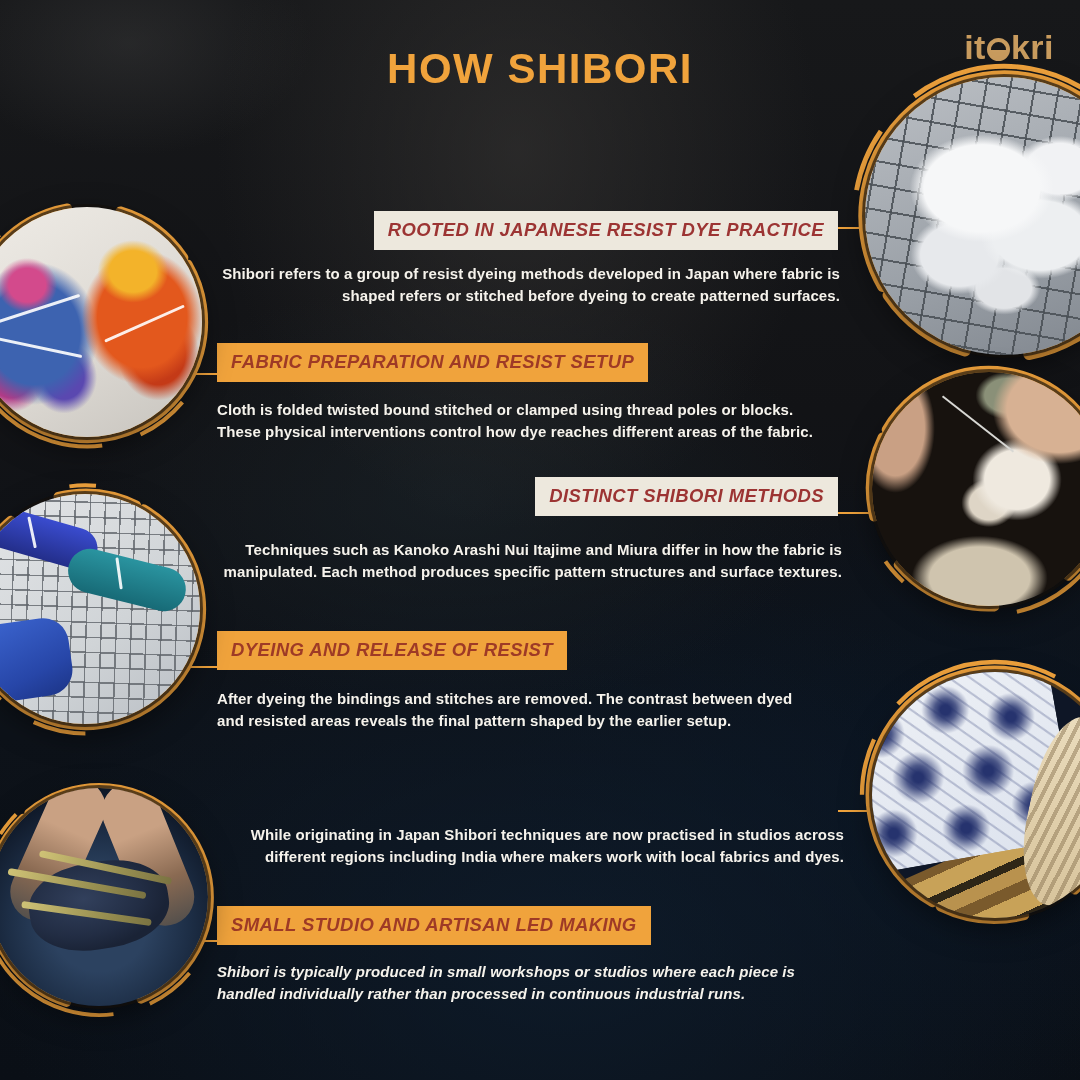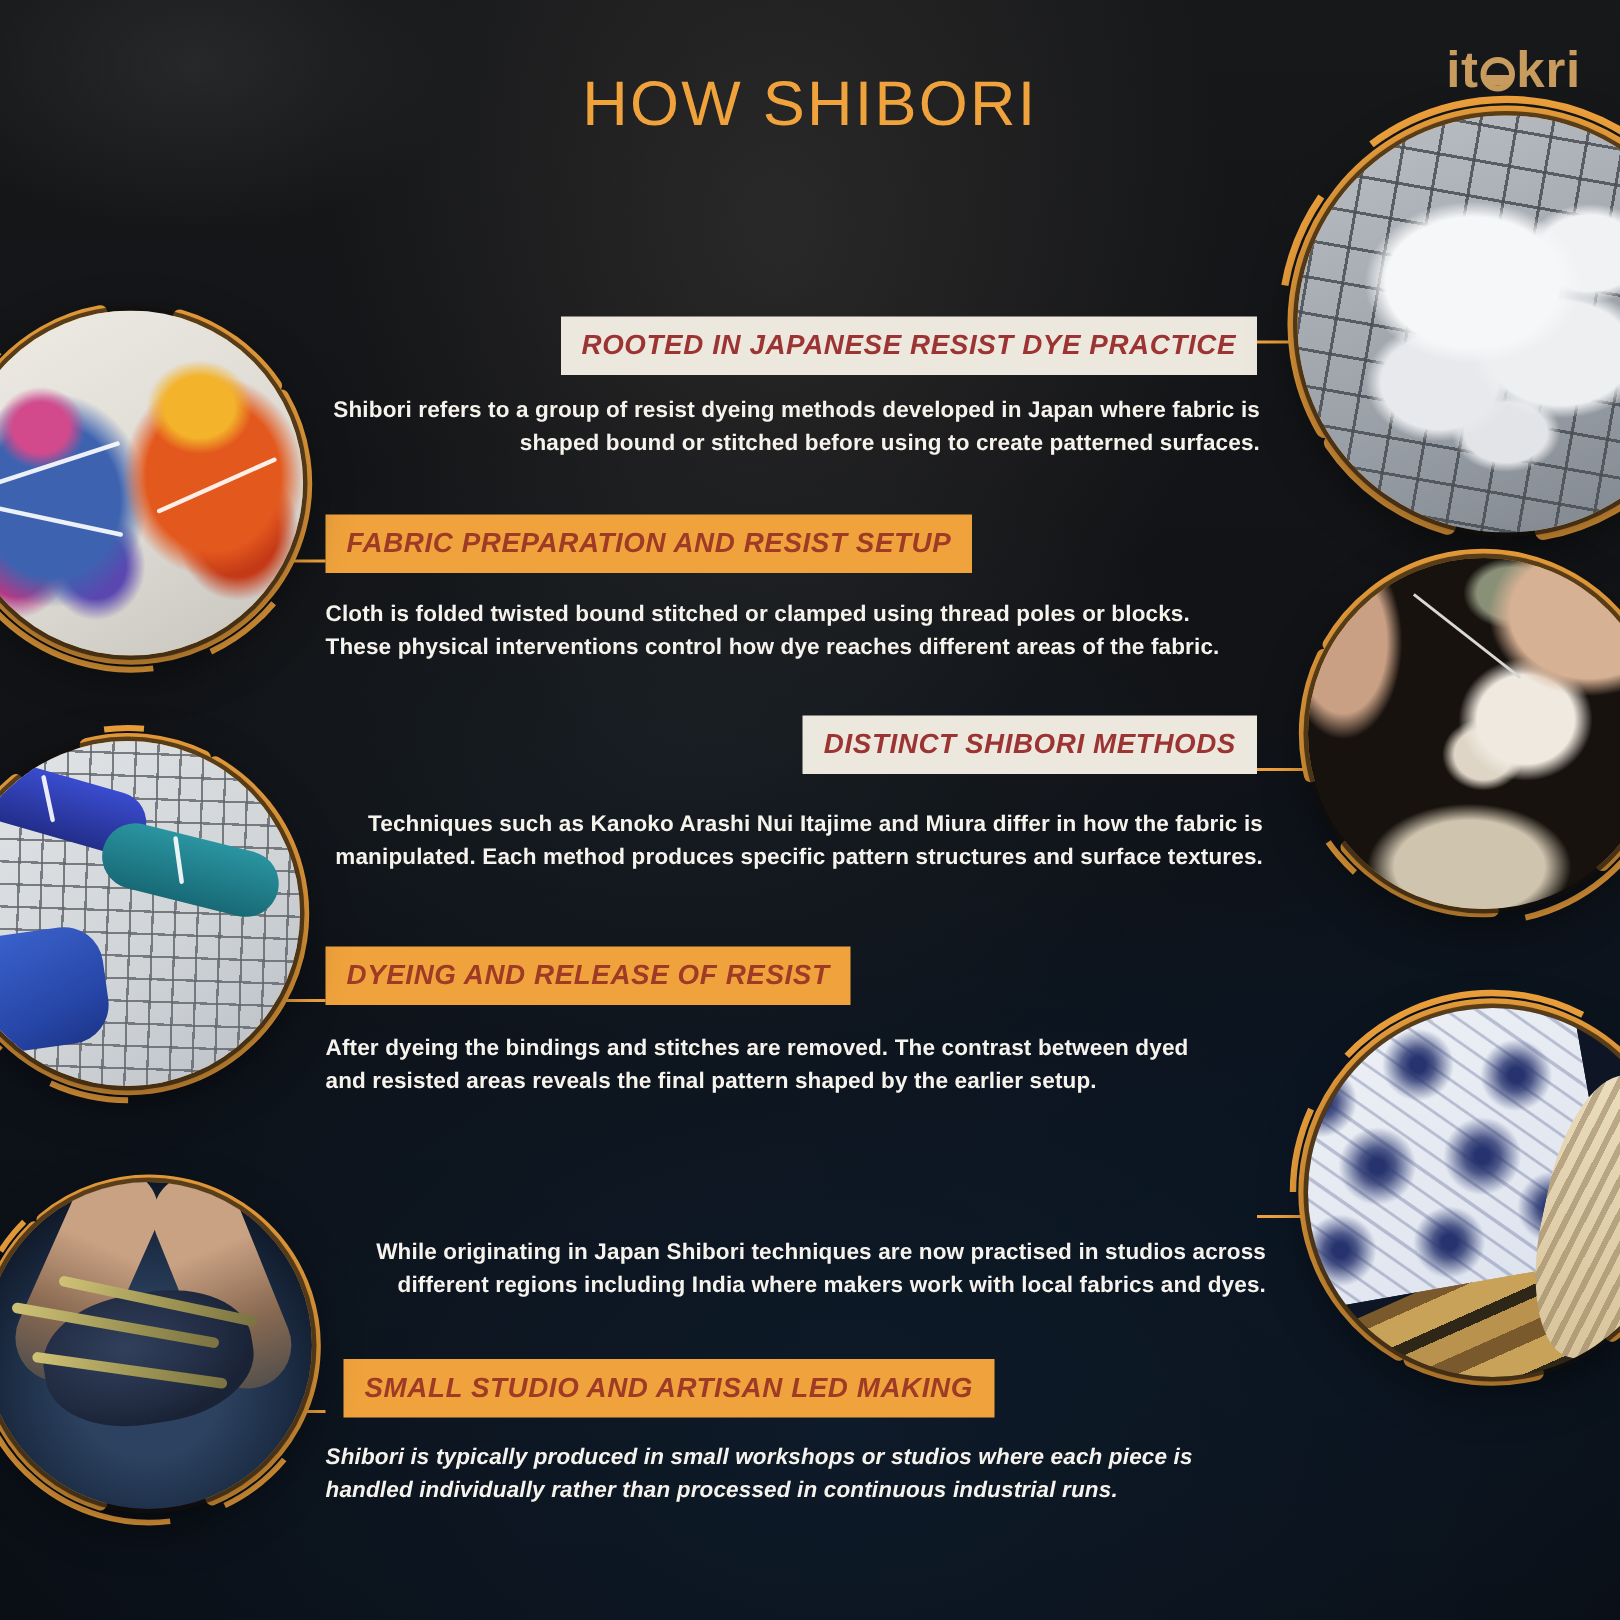--- a/index.html
+++ b/index.html
@@ -11,21 +11,21 @@
       radial-gradient(430px 540px at 48% 14%, rgba(58,56,54,0.55), transparent 70%),
       radial-gradient(260px 160px at 12% 4%, rgba(70,70,70,0.35), transparent 70%),
       radial-gradient(520px 300px at 42% 46%, rgba(28,38,44,0.55), transparent 72%),
       radial-gradient(760px 520px at 52% 88%, rgba(14,28,44,0.85), transparent 75%),
       radial-gradient(600px 420px at 88% 72%, rgba(9,20,34,0.85), transparent 75%),
       linear-gradient(180deg,#17181a 0%,#121316 38%,#0d1219 68%,#0a0f16 100%);
   }
   
   .title{
     position:absolute;top:42px;left:50%;transform:translateX(-50%);
-    width:760px;text-align:center;color:#F0A33C;font-weight:400;
+    width:760px;text-align:center;color:#F0A33C;font-weight:700;
     font-size:42px;line-height:54px;letter-spacing:1.5px;
   }
   .brand{
     position:absolute;top:28px;right:26px;color:#C89B5E;font-weight:700;
     font-size:34px;letter-spacing:0.5px;display:flex;align-items:center;
   }
   .brand .bowl{
     display:inline-block;width:23px;height:23px;border-radius:50%;
     border:4px solid #C89B5E;box-sizing:border-box;margin:4px 1px 0 1px;
     background:linear-gradient(to top,#C89B5E 0 46%,transparent 46%);
@@ -133,34 +133,34 @@
     <div>HOW SHIBORI</div>
   </div>
 
   <div class="brand">
     <span>it</span>
       <span class="bowl"></span>
       <span>kri</span>
   </div>
 
   <div class="sec-head cream" style="right:242px;top:211px;">ROOTED IN JAPANESE RESIST DYE PRACTICE</div>
-  <div class="sec-body al-r" style="right:240px;top:263px;width:620px;">Shibori refers to a group of resist dyeing methods developed in Japan where fabric is shaped bound or stitched before using to create patterned surfaces.</div>
+  <div class="sec-body al-r" style="right:240px;top:263px;width:620px;">Shibori refers to a group of resist dyeing methods developed in Japan where fabric is shaped refers or stitched before dyeing to create patterned surfaces.</div>
 
   <div class="sec-head orange" style="left:217px;top:343px;">FABRIC PREPARATION AND RESIST SETUP</div>
   <div class="sec-body al-l" style="left:217px;top:399px;width:600px;">Cloth is folded twisted bound stitched or clamped using thread poles or blocks. These physical interventions control how dye reaches different areas of the fabric.</div>
 
   <div class="sec-head cream" style="right:242px;top:477px;">DISTINCT SHIBORI METHODS</div>
   <div class="sec-body al-r" style="right:238px;top:539px;width:630px;">Techniques such as Kanoko Arashi Nui Itajime and Miura differ in how the fabric is manipulated. Each method produces specific pattern structures and surface textures.</div>
 
   <div class="sec-head orange" style="left:217px;top:631px;">DYEING AND RELEASE OF RESIST</div>
   <div class="sec-body al-l" style="left:217px;top:688px;width:580px;">After dyeing the bindings and stitches are removed. The contrast between dyed and resisted areas reveals the final pattern shaped by the earlier setup.</div>
 
   <div class="sec-body al-r" style="right:236px;top:824px;width:600px;margin-left:34px;">While originating in Japan Shibori techniques are now practised in studios across different regions including India where makers work with local fabrics and dyes.</div>
 
-  <div class="sec-head orange" style="left:217px;top:906px;margin-left:12px;">SMALL STUDIO AND ARTISAN LED MAKING</div>
+  <div class="sec-head orange" style="left:217px;top:906px;">SMALL STUDIO AND ARTISAN LED MAKING</div>
   <div class="sec-body al-l" style="left:217px;top:961px;width:625px;font-style:italic;">Shibori is typically produced in small workshops or studios where each piece is handled individually rather than processed in continuous industrial runs.</div>
 
   <div class="connector" style="left:838px;top:227px;width:36px;"></div>
   <div class="connector" style="left:183px;top:373px;width:34px;"></div>
   <div class="connector" style="left:838px;top:512px;width:40px;"></div>
   <div class="connector" style="left:150px;top:666px;width:67px;"></div>
   <div class="connector" style="left:838px;top:810px;width:40px;"></div>
   <div class="connector" style="left:150px;top:940px;width:67px;"></div>
 
   <div class="photo" style="left:865px;top:77px;width:278px;height:278px;">

